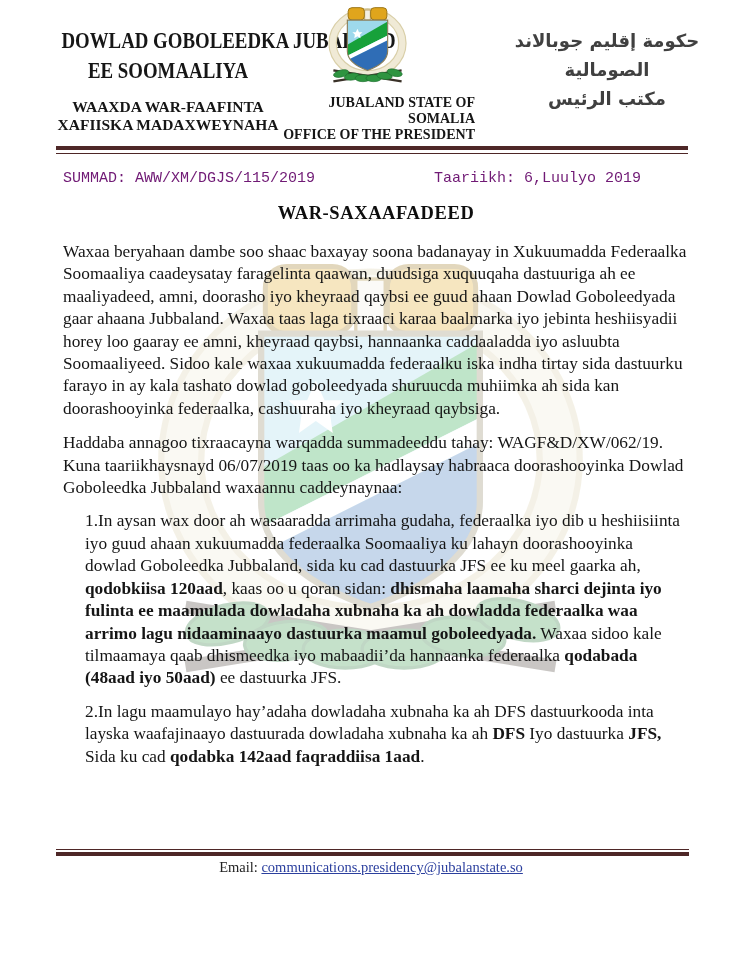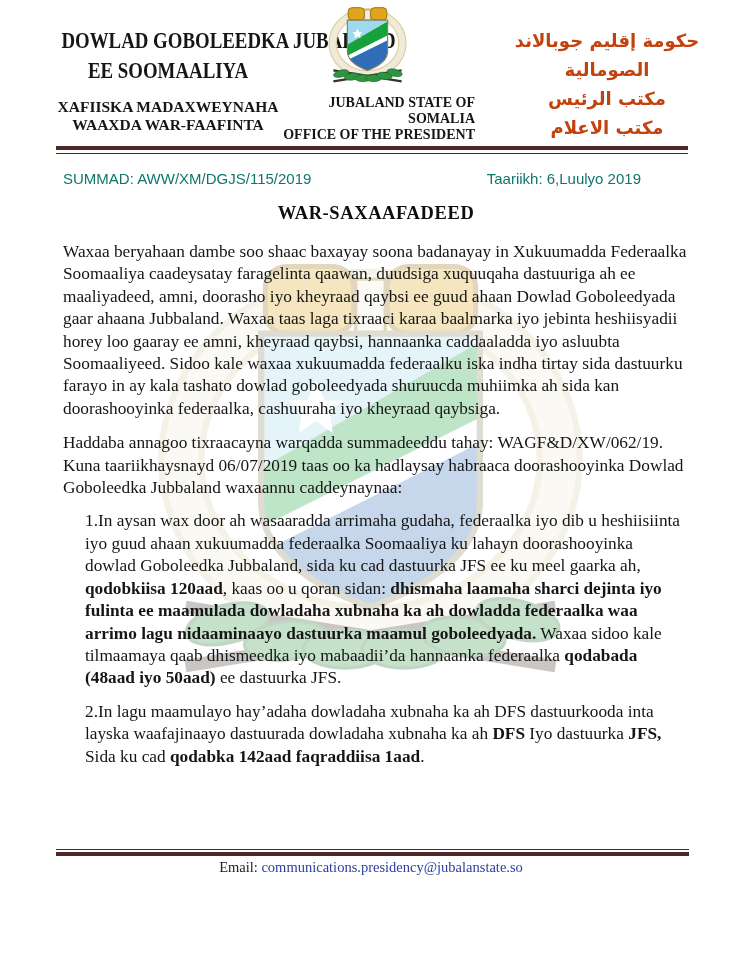--- a/index.html
+++ b/index.html
@@ -19,44 +19,44 @@
   .org-main{
     font-weight:bold;font-size:23px;line-height:30px;
     transform:scaleX(.82);transform-origin:center top;
     white-space:nowrap;letter-spacing:0px;color:#161616;
   }
   .org-sub{margin-top:12px;font-weight:bold;font-size:15.5px;line-height:17.5px;color:#161616;}
   .hdr-center{position:absolute;left:259px;top:6px;width:216px;text-align:right;}
   .hdr-center .emblem-svg{display:block;margin:0 auto;}
   .center-lines{margin-top:2px;font-weight:bold;font-size:14px;line-height:16px;color:#161616;}
   .hdr-right{position:absolute;right:20px;top:26px;width:230px;text-align:center;direction:rtl;
-    font-family:"DejaVu Sans", sans-serif;font-weight:bold;font-size:18px;line-height:29px;color:#c2410c;}
+    font-family:"DejaVu Sans", sans-serif;font-weight:bold;font-size:18px;line-height:29px;color:#404040;}
   
   .rule-top{position:absolute;left:56px;right:54px;top:146px;height:3px;
     border-top:4px solid #4e2727;border-bottom:1px solid #4e2727;}
   .rule-bottom{position:absolute;left:56px;right:53px;top:849px;height:2px;
     border-top:1px solid #4e2727;border-bottom:4px solid #4e2727;}
   
   .content{position:absolute;top:170px;left:63px;width:626px;z-index:2;}
   .meta-row{display:flex;justify-content:space-between;padding-right:48px;
-    font-family:Liberation Sans, sans-serif;font-size:15px;color:#0f766e;}
+    font-family:Liberation Mono, monospace;font-size:15px;color:#701a75;}
   .doc-title{text-align:center;font-size:18.5px;font-weight:bold;letter-spacing:.6px;
     margin:16px 0 0 0;color:#0e0e0e;}
   .content p{font-size:17.3px;line-height:22.4px;margin:0;color:#151515;text-align:left;}
   .p-first{margin-top:17px !important;}
   .p-gap{margin-top:12px !important;}
   .item{margin-left:22px !important;width:602px;margin-top:11px !important;}
   .b{font-weight:bold;}
   
   .watermark{position:absolute;left:118px;top:258px;z-index:1;opacity:.27;pointer-events:none;}
   
   .ftr{position:absolute;top:857px;left:0;right:0;text-align:center;z-index:2;}
   .ftr-address{font-size:14.5px;color:#222;}
   .ftr-email{font-size:14.5px;color:#222;margin-top:2px;}
-  .ftr-email a{color:#2b3f9e;cursor:pointer;}
+  .ftr-email a{color:#2b3f9e;text-decoration:underline;cursor:pointer;}
   .defs{position:absolute;width:0;height:0;}
 </style>
 </head>
 <body>
 
 <svg class="defs" aria-hidden="true">
   <defs>
     <clipPath id="shieldClip">
         <path d="M34,18 H86 V58 C86,70 74,78 60,83 C46,78 34,70 34,58 Z"></path>
       </clipPath>
@@ -98,37 +98,36 @@
     <svg width="505" height="471">
         <use href="#emblem"></use>
       </svg>
   </div>
 
   <div class="hdr">
     <div class="hdr-left">
       <div class="org-main">DOWLAD GOBOLEEDKA JUBALAND</div>
       <div class="org-main">EE SOOMAALIYA</div>
       <div class="org-sub">
+        <div>WAAXDA WAR-FAAFINTA</div>
         <div>XAFIISKA MADAXWEYNAHA</div>
-        <div>WAAXDA WAR-FAAFINTA</div>
       </div>
     </div>
     <div class="hdr-center">
       <svg class="emblem-svg" width="93" height="87">
           <use href="#emblem"></use>
         </svg>
       <div class="center-lines">
         <div>JUBALAND STATE OF SOMALIA</div>
         <div>OFFICE OF THE PRESIDENT</div>
       </div>
     </div>
     <div class="hdr-right">
       <div>حكومة إقليم جوبالاند الصومالية</div>
       <div>مكتب الرئيس</div>
-      <div>مكتب الاعلام</div>
     </div>
   </div>
 
   <div class="rule-top"></div>
 
   <div class="content">
     <div class="meta-row">
       <span>SUMMAD: AWW/XM/DGJS/115/2019</span>
       <span>Taariikh:  6,Luulyo  2019</span>
     </div>

